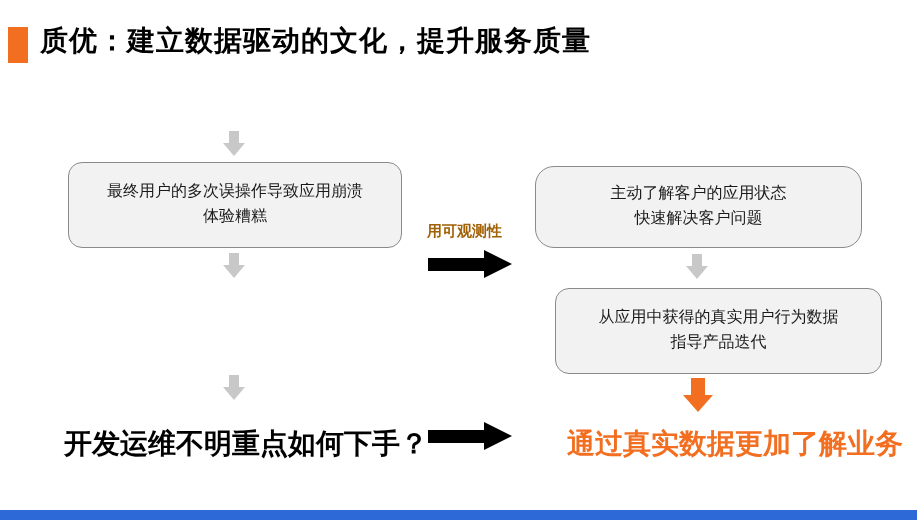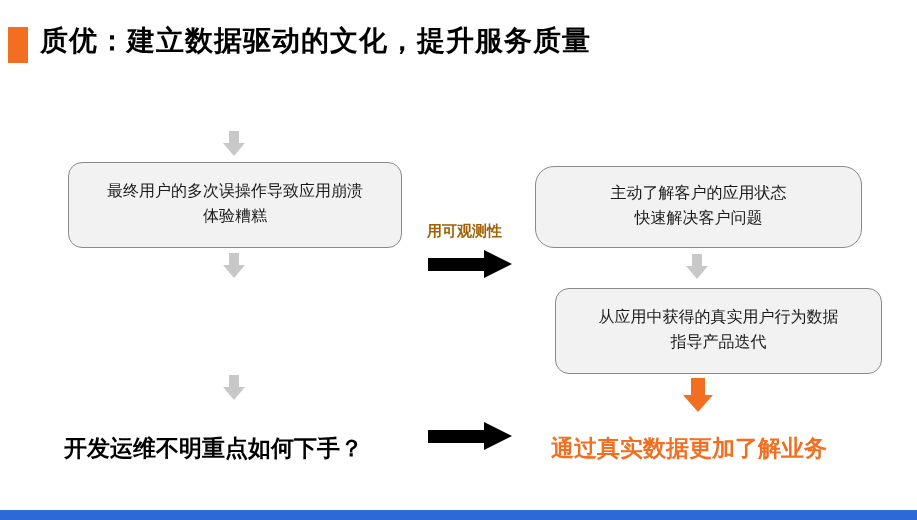--- a/index.html
+++ b/index.html
@@ -40,22 +40,22 @@
     text-align:center;
     font-size:16px;color:#1a1a1a;line-height:1.55;
   }
   #left-box-1{left:68px;top:162px;width:332px;height:84px;}
   #left-box-2{left:68px;top:286px;width:332px;height:82px;}
   #right-box-1{left:535px;top:166px;width:325px;height:80px;border-radius:19px;}
   #right-box-2{left:535px;top:288px;width:325px;height:84px;margin-left:20px;}
 
   
   .conclusion{
-    position:absolute;margin:16px;
-    font-size:23px;font-weight:700;text-align:left;line-height:1.4;
+    position:absolute;margin:8px;
+    font-size:28px;font-weight:700;text-align:right;line-height:1.4;
   }
   #left-conclusion{left:48px;top:418px;width:372px;color:#000;}
   #right-conclusion{left:535px;top:418px;width:360px;color:#f26f21;}
 
   
   .mid-label{
     position:absolute;left:427px;top:222px;
     font-size:15px;font-weight:700;color:#a16207;
   }
 

